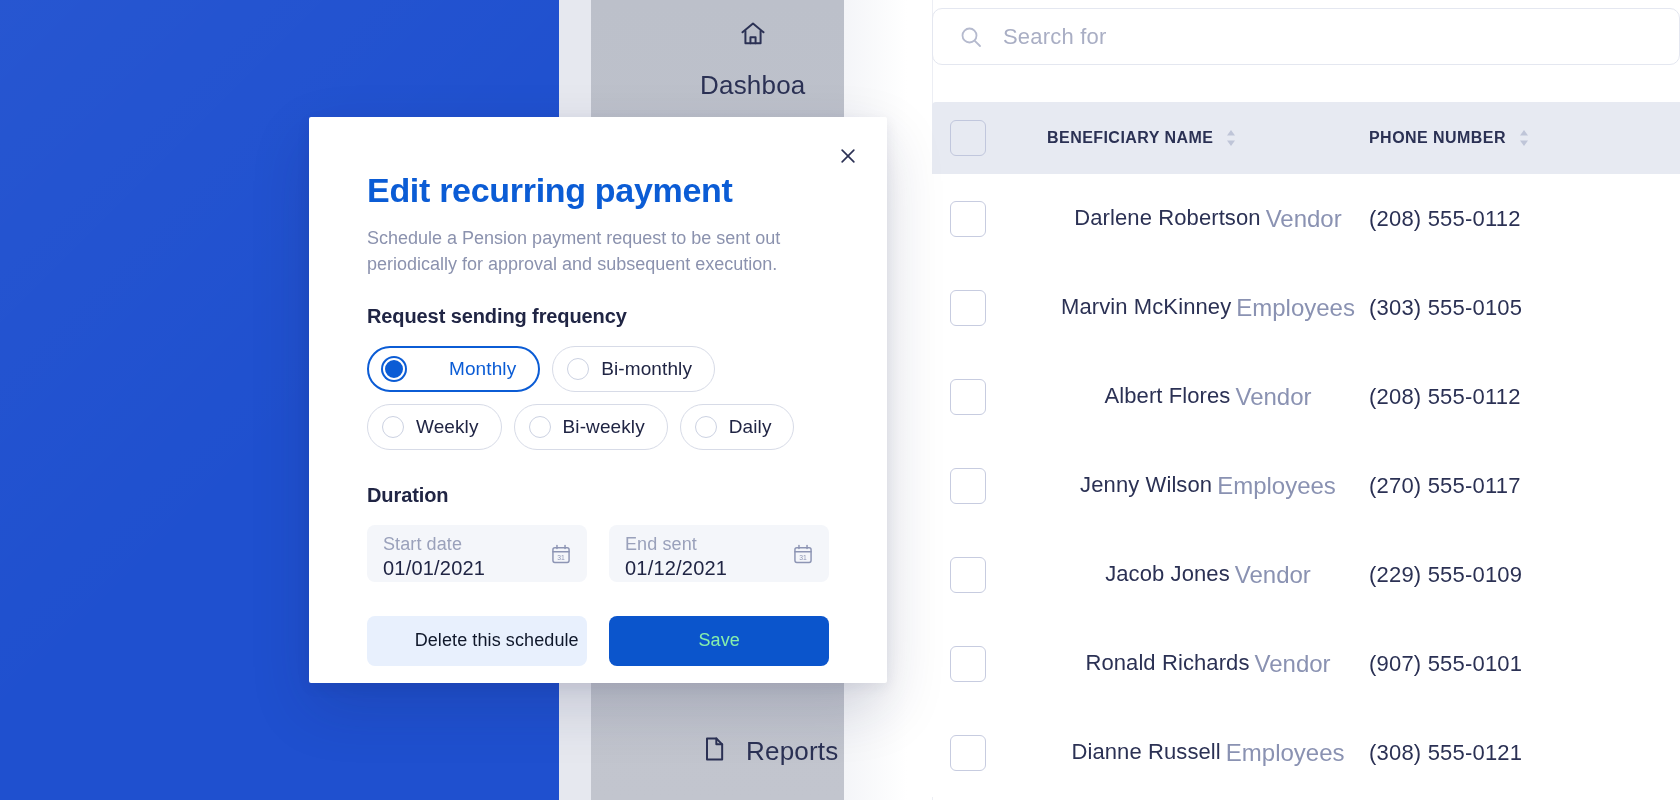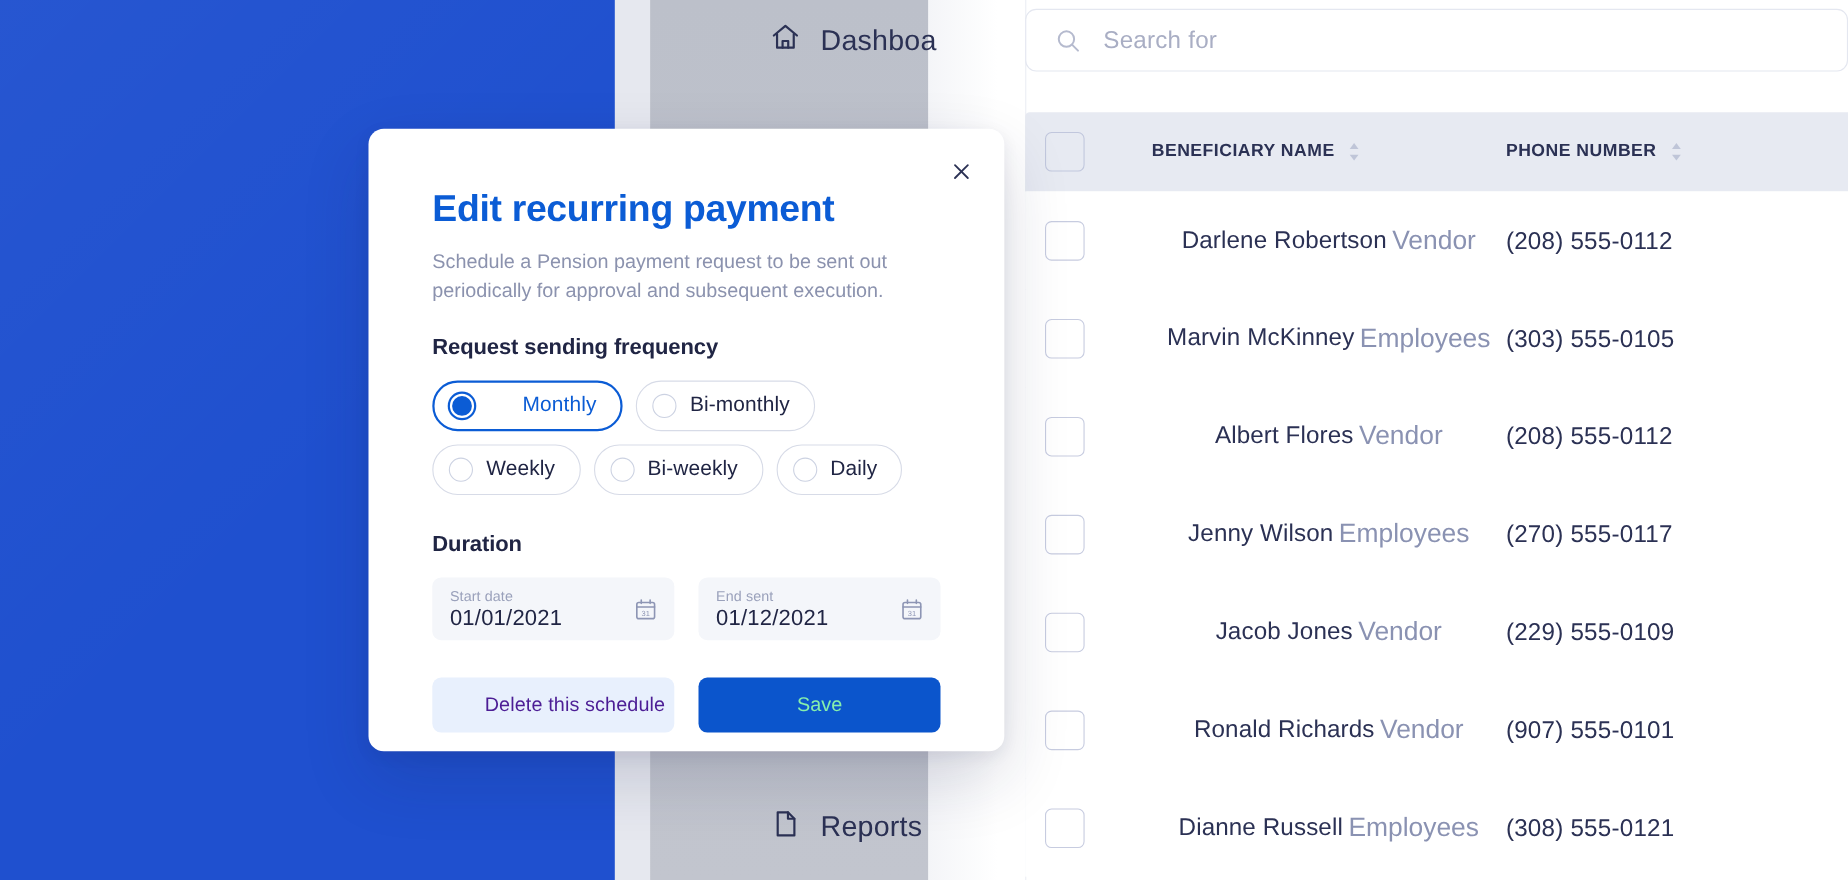--- a/index.html
+++ b/index.html
@@ -59,21 +59,21 @@
     display: flex;
     align-items: center;
     gap: 18px;
     white-space: nowrap;
   }
   .nav-item .nav-label {
     font-size: 26px;
     color: #2b3154;
     letter-spacing: .2px;
   }
-  .nav-dashboard { left: 700px; top: 20px; }
+  .nav-dashboard { left: 700px; top: 20px; flex-direction: column; }
   .nav-reports  { left: 700px; top: 735px; justify-content: flex-end; }
 
   
   .content-divider {
     position: absolute;
     left: 932px; top: 0;
     width: 1px; height: 800px;
     background: #eceef4;
   }
 
@@ -156,24 +156,23 @@
   .cell-phone {
     font-size: 22px;
     color: #2b3154;
     letter-spacing: .2px;
   }
   .modal {
     position: absolute;
     left: 309px; top: 117px;
     width: 578px; height: 566px;
     background: #ffffff;
-    border-radius: 14px;
+    border-radius: 2px;
     box-shadow: 0 24px 60px rgba(22,33,74,0.16), 0 4px 14px rgba(22,33,74,0.07);
     padding: 0;
-    margin-left: 26px;
   }
   .modal-close {
     position: absolute;
     right: 22px; top: 22px;
     width: 34px; height: 34px;
     display: flex; align-items: center; justify-content: center;
     cursor: pointer;
   }
   .modal-close svg { width: 20px; height: 20px; display:block; }
 
@@ -255,21 +254,21 @@
   .date-field {
     position: relative;
     width: 224px;
     height: 57px;
     background: #f4f6fa;
     border-radius: 8px;
     padding: 9px 16px 0 16px;
     cursor: pointer;
   }
   .date-caption {
-    font-size: 13px;
+    font-size: 18px;
     color: #9aa1bb;
     letter-spacing: .1px;
   }
   .date-value {
     margin-top: 2px;
     font-size: 20px;
     color: #202544;
     letter-spacing: .2px;
   }
   .cal-icon {
@@ -289,21 +288,21 @@
     height: 50px;
     border-radius: 8px;
     display: flex;
     align-items: center;
     justify-content: center;
     font-size: 18px;
     cursor: pointer;
     border: none;
     letter-spacing: .1px;
   }
-  .btn-delete { background: #e8f0fd; color: #4c1d95; padding-left: 39px; }
+  .btn-delete { background: #e8f0fd; color: #0f172a; padding-left: 39px; }
   .btn-save   { background: #0b55cc; color: #86efac; }
 </style>
 </head>
 <body>
 
 <div id="stage">
 
   <div class="blue-panel">
     <div class="blue-panel-shade"></div>
   </div>

